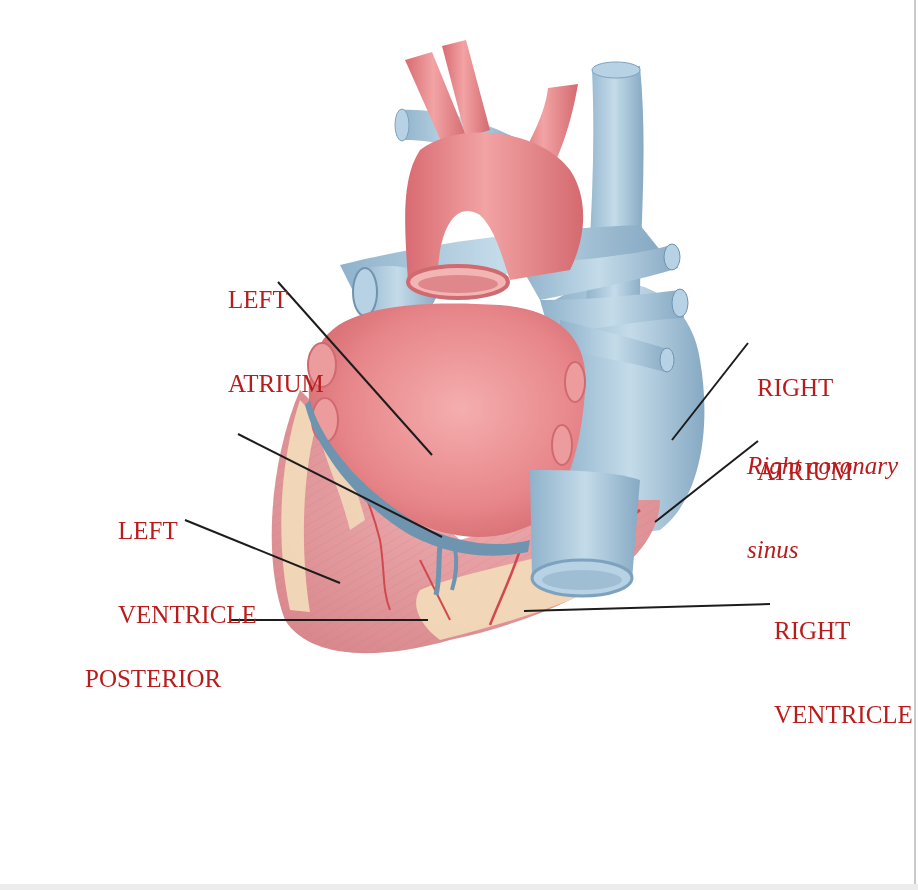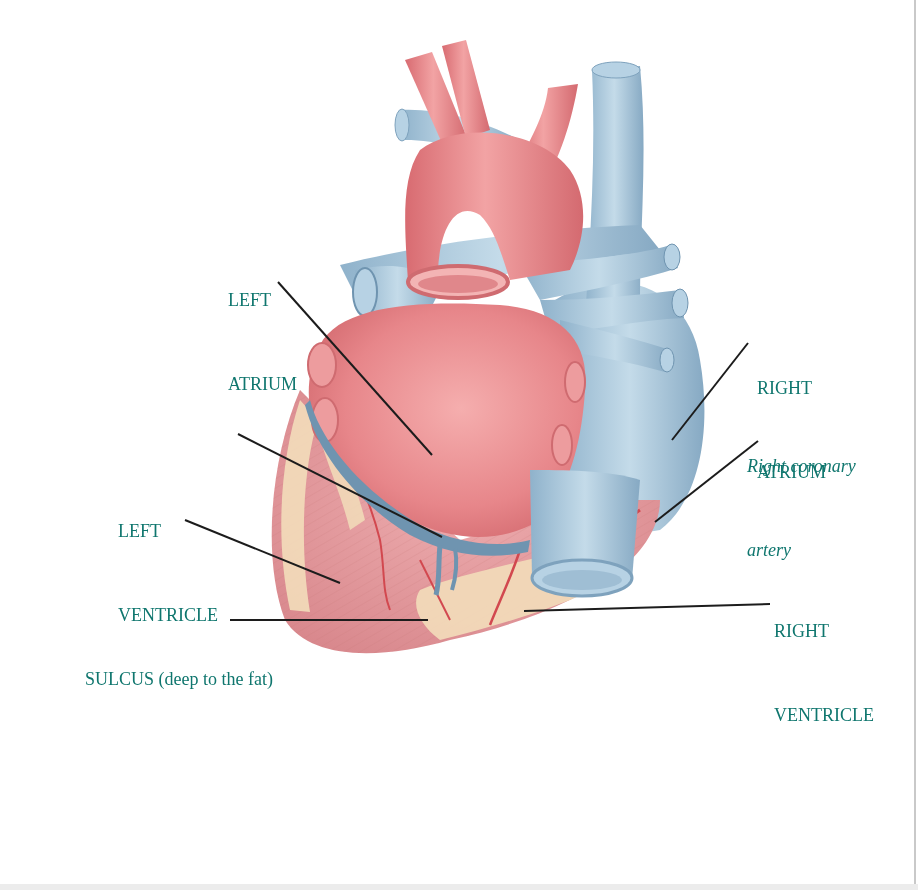--- a/index.html
+++ b/index.html
@@ -14,22 +14,22 @@
     background: #ffffff;
     border-right: 2px solid #c9c9c9;
   }
   .bottom-bar {
     position: absolute; left: 0; top: 884px; width: 918px; height: 6px;
     background: #ececec;
   }
   svg.illustration { position: absolute; left: 0; top: 0; }
   .label {
     position: absolute;
-    color: #0f766e;
-    font-size: 18px;
+    color: #b91c1c;
+    font-size: 25px;
     line-height: 28px;
     white-space: pre;
   }
 </style>
 </head>
 <body>
 
 <div class="frame"></div>
 <div class="bottom-bar"></div>
 
@@ -140,29 +140,29 @@
 
 <div class="label" style="left:79px; top:376px;">
 </div>
 
 <div class="label" style="left:118px; top:461px;">
   <div>LEFT</div>
   <div>VENTRICLE</div>
 </div>
 
 <div class="label" style="left:85px; top:609px;">
-  <div>SULCUS (deep to the fat)</div>
+  <div>POSTERIOR</div>
 </div>
 
 <div class="label" style="left:757px; top:318px;">
   <div>RIGHT</div>
   <div>ATRIUM</div>
 </div>
 
 <div class="label" style="left:747px; top:396px;font-style:italic;">
   <div>Right coronary</div>
-  <div>artery</div>
+  <div>sinus</div>
 </div>
 
 <div class="label" style="left:774px; top:561px;">
   <div>RIGHT</div>
   <div>VENTRICLE</div>
 </div>
 
 </body></html>

